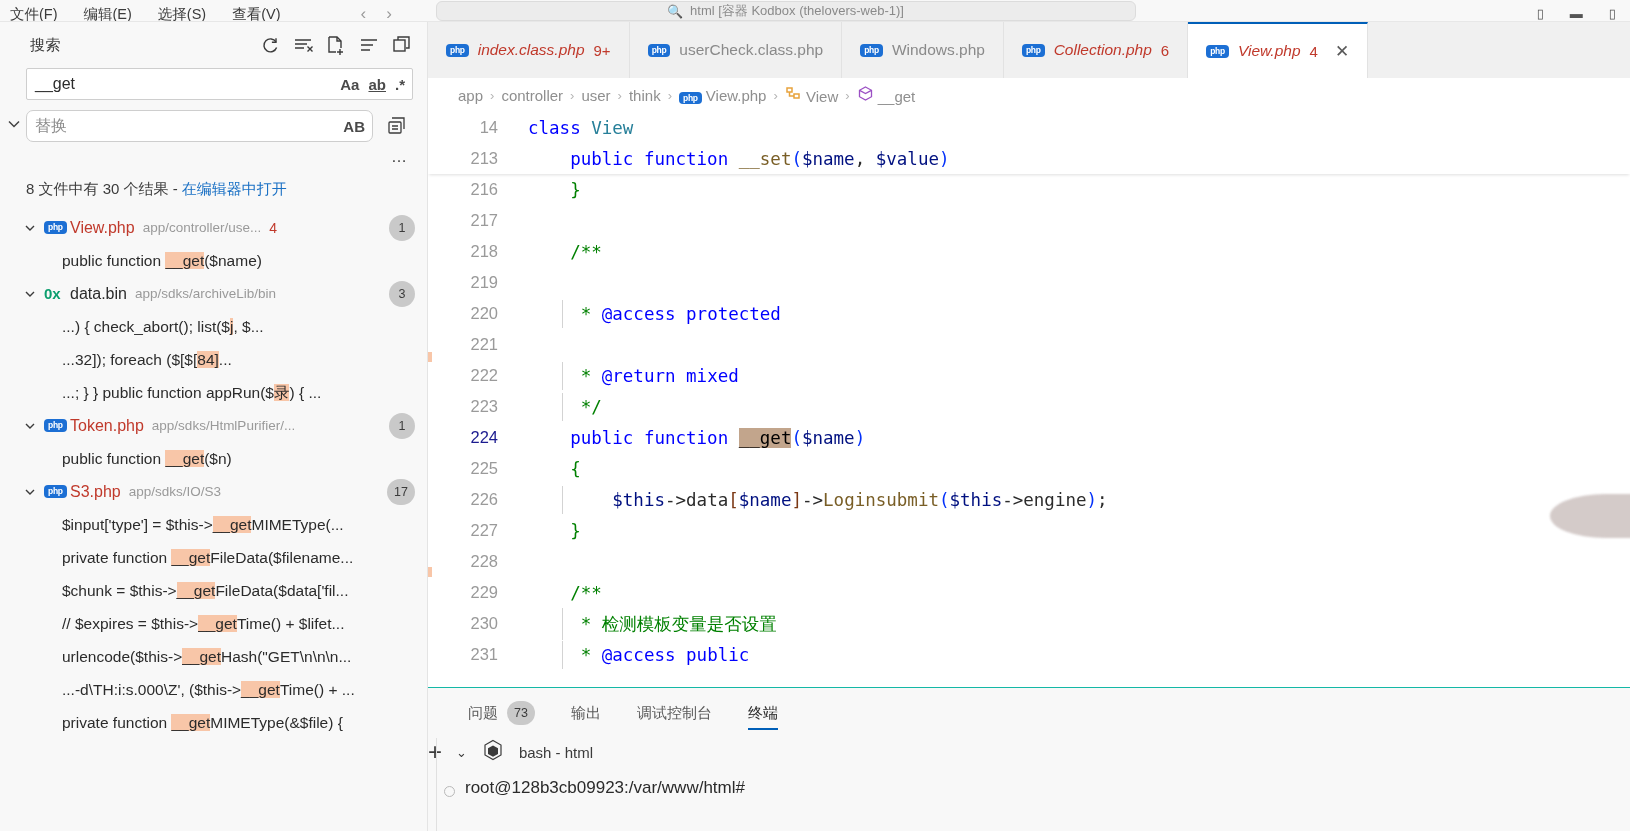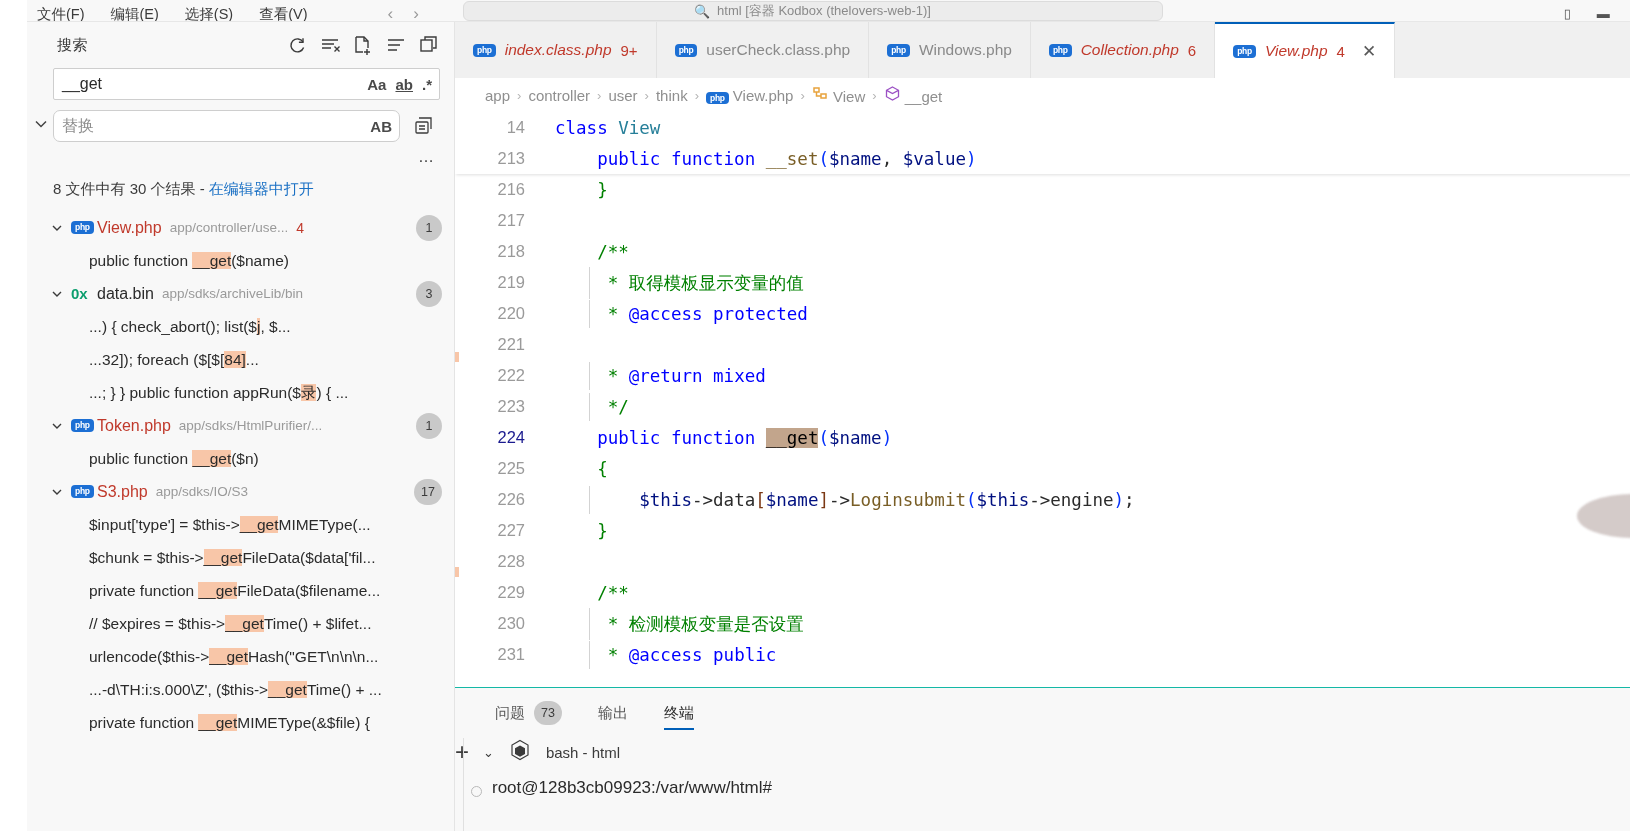--- a/index.html
+++ b/index.html
@@ -4,21 +4,21 @@
 <style>
   * { box-sizing: border-box; }
   html, body {
     margin: 0; padding: 0;
     width: 1630px; height: 831px;
     overflow: hidden;
     background: #ffffff;
     font-family: "Liberation Sans", sans-serif;
     -webkit-font-smoothing: antialiased;
   }
-  #app { position: relative; width: 1450px; height: 831px; background: #f8f8f8; margin-left: 27px; }
+  #app { position: relative; width: 1450px; height: 831px; background: #f8f8f8; }
 
   
   .titlebar {
     position: absolute; left: 0; top: 0; width: 1630px; height: 22px;
     background: #f8f8f8; border-bottom: 1px solid #e7e7e7;
     display: flex; align-items: flex-end; overflow: hidden;
   }
   .menu-items { display: flex; gap: 26px; padding-left: 10px; color: #3b3b3b;
     font-size: 14.5px; line-height: 14px; white-space: nowrap; }
   .menu-item { cursor: default; }
@@ -343,22 +343,22 @@
             </svg>
           </span>
           <span class="ficon">
             <span class="php-badge">php</span>
           </span>
           <span class="fname">S3.php</span>
           <span class="fpath">app/sdks/IO/S3</span>
           <span class="count-badge">17</span>
         </div>
         <div class="match-row"><span>$input['type'] = $this-&gt;</span><span class="hl">__get</span><span>MIMEType(...</span></div>
+        <div class="match-row"><span>private function </span><span class="hl">__get</span><span>FileData($filename...</span></div>
         <div class="match-row"><span>$chunk = $this-&gt;</span><span class="hl">__get</span><span>FileData($data['fil...</span></div>
-        <div class="match-row"><span>private function </span><span class="hl">__get</span><span>FileData($filename...</span></div>
         <div class="match-row"><span>// $expires = $this-&gt;</span><span class="hl">__get</span><span>Time() + $lifet...</span></div>
         <div class="match-row"><span>urlencode($this-&gt;</span><span class="hl">__get</span><span>Hash("GET\n\n\n...</span></div>
         <div class="match-row"><span>...-d\TH:i:s.000\Z', ($this-&gt;</span><span class="hl">__get</span><span>Time() + ...</span></div>
         <div class="match-row"><span>private function </span><span class="hl">__get</span><span>MIMEType(&amp;$file) {</span></div>
       </div>
   </div>
 
   <div class="editor-area">
     <div class="tabbar" id="tabbar">
         <div class="tab red">
@@ -416,21 +416,21 @@
       <div class="left-marks">
         <div class="lm" style="top:240px"></div>
         <div class="lm" style="top:455px"></div>
       </div>
       <div class="codescroll" id="codelines">
           <div class="cline"><span class="gut">214</span><span class="ctext"><span class="plain">    </span><span class="cmt">{</span></span></div>
           <div class="cline"><span class="gut">215</span><span class="ctext"><span class="ind" style="left:42px"></span><span class="plain">        </span><span class="var">$this</span><span class="plain">-&gt;</span><span class="plain">data</span><span class="brk2">[</span><span class="var">$name</span><span class="brk2">]</span><span class="plain"> = </span><span class="var">$value</span><span class="plain">;</span></span></div>
           <div class="cline"><span class="gut">216</span><span class="ctext"><span class="plain">    </span><span class="cmt">}</span></span></div>
           <div class="cline"><span class="gut">217</span><span class="ctext"></span></div>
           <div class="cline"><span class="gut">218</span><span class="ctext"><span class="plain">    </span><span class="cmt">/**</span></span></div>
-          <div class="cline"><span class="gut">219</span><span class="ctext"><span class="ind" style="left:42px"></span><span class="plain">     </span><span class="cmt">* </span><span class="cmt">取得模板显示变量的值</span></span></div>
+          <div class="cline"><span class="gut">219</span></div>
           <div class="cline"><span class="gut">220</span><span class="ctext"><span class="ind" style="left:42px"></span><span class="plain">     </span><span class="cmt">* </span><span class="tag">@access</span><span class="plain"> </span><span class="tag">protected</span></span></div>
           <div class="cline"><span class="gut">221</span></div>
           <div class="cline"><span class="gut">222</span><span class="ctext"><span class="ind" style="left:42px"></span><span class="plain">     </span><span class="cmt">* </span><span class="tag">@return</span><span class="plain"> </span><span class="tag">mixed</span></span></div>
           <div class="cline"><span class="gut">223</span><span class="ctext"><span class="ind" style="left:42px"></span><span class="plain">     </span><span class="cmt">*/</span></span></div>
           <div class="cline"><span class="gut cur">224</span><span class="ctext"><span class="plain">    </span><span class="k">public function </span><span class="sel">__get</span><span class="brk">(</span><span class="var">$name</span><span class="brk">)</span></span></div>
           <div class="cline"><span class="gut">225</span><span class="ctext"><span class="plain">    </span><span class="cmt">{</span></span></div>
           <div class="cline"><span class="gut">226</span><span class="ctext"><span class="ind" style="left:42px"></span><span class="plain">        </span><span class="var">$this</span><span class="plain">-&gt;</span><span class="plain">data</span><span class="brk2">[</span><span class="var">$name</span><span class="brk2">]</span><span class="plain">-&gt;</span><span class="fn">Loginsubmit</span><span class="brk">(</span><span class="var">$this</span><span class="plain">-&gt;</span><span class="plain">engine</span><span class="brk">)</span><span class="plain">;</span></span></div>
           <div class="cline"><span class="gut">227</span><span class="ctext"><span class="plain">    </span><span class="cmt">}</span></span></div>
           <div class="cline"><span class="gut">228</span><span class="ctext"></span></div>
           <div class="cline"><span class="gut">229</span><span class="ctext"><span class="plain">    </span><span class="cmt">/**</span></span></div>
@@ -449,20 +449,23 @@
 
   <div class="panel">
     <div class="panel-tabs" id="paneltabs">
         <div class="ptab">
           <span>问题</span>
           <span class="pbadge">73</span>
         </div>
         <div class="ptab">
           <span>输出</span>
         </div>
+        <div class="ptab">
+          <span>调试控制台</span>
+        </div>
         <div class="ptab active">
           <span>终端</span>
         </div>
       </div>
     <div class="panel-actions">
       <span style="font-size:24px;font-weight:300">+</span>
       <span style="font-size:13px">⌄</span>
       <span>
         <svg width="24" height="24" viewBox="0 0 24 24" fill="none" stroke="#3b3b3b" stroke-width="1.2">
           <path d="M12 2.5l8 4.5v10l-8 4.5-8-4.5v-10z"></path>

